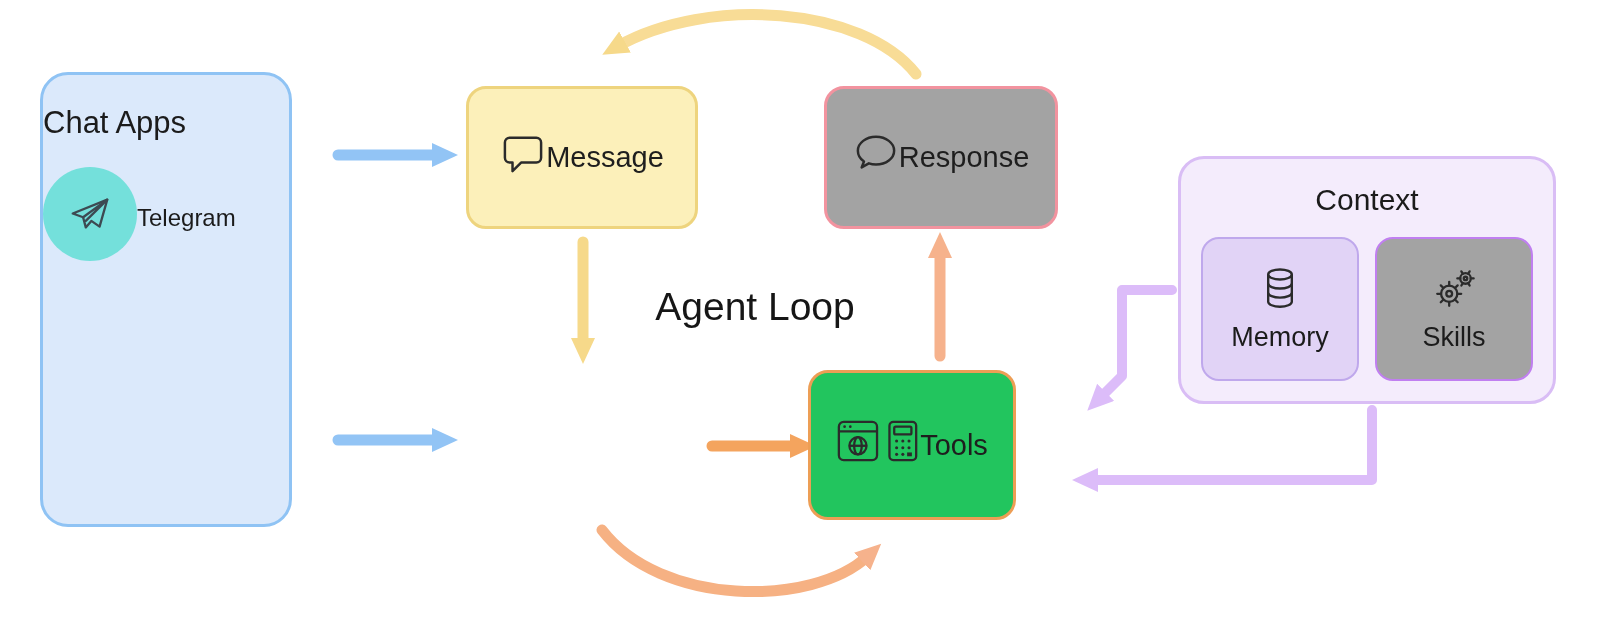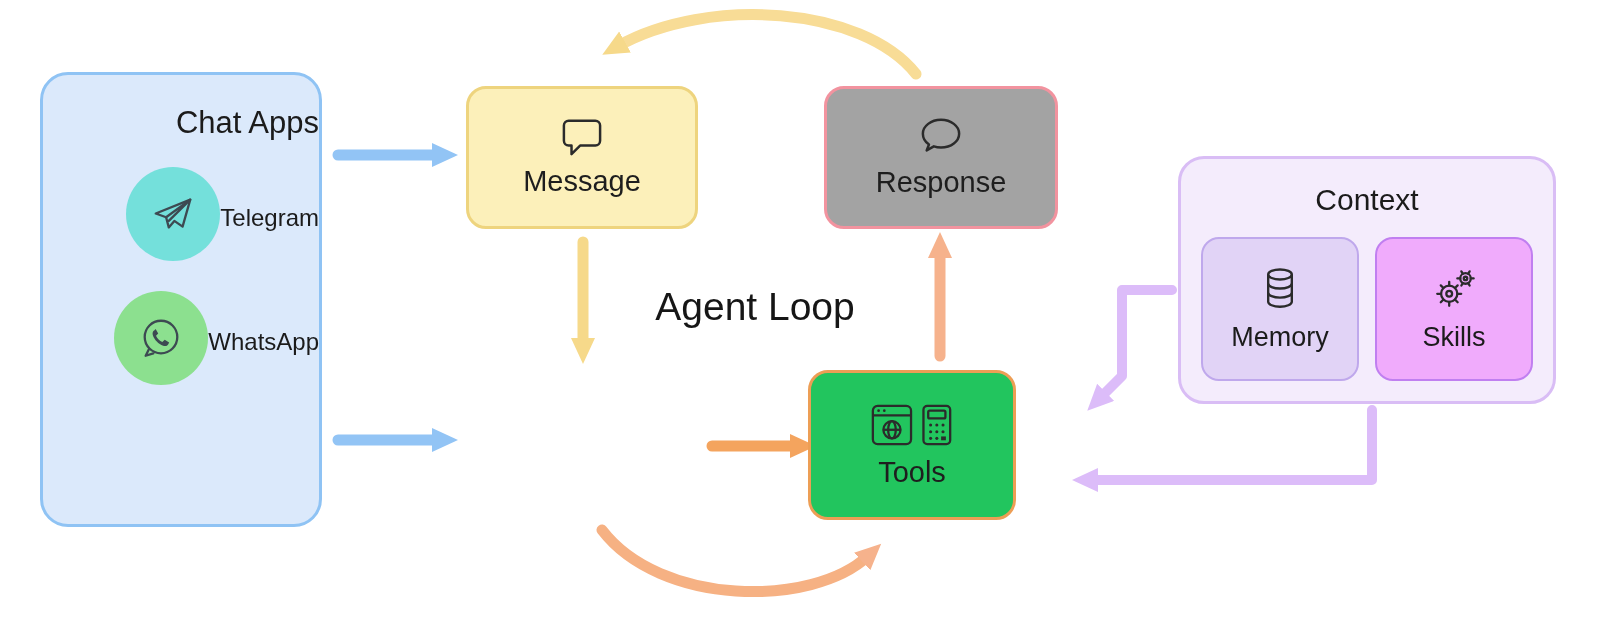--- a/index.html
+++ b/index.html
@@ -9,32 +9,32 @@
     background:#ffffff;
     font-family:"Liberation Sans", sans-serif;
     color:#1b1b1b;
     overflow:hidden;
   }
   .arrows{position:absolute;left:0;top:0;pointer-events:none;}
 
   
   .node{
     position:absolute;
-    display:flex;flex-direction:column;align-items:center;justify-content:center;
+    display:flex;align-items:center;justify-content:center;
     border-radius:20px;box-sizing:border-box;
   }
   .node .icon{display:flex;align-items:center;justify-content:center;margin-bottom:8px;}
   .node .label{font-size:29px;font-weight:400;color:#1e1e1e;}
 
   
   .chat-apps{
-    position:absolute;left:40px;top:72px;width:282px;height:455px;
+    position:absolute;left:40px;top:72px;width:252px;height:455px;
     background:#dbe9fb;border:3px solid #8fc3f4;border-radius:28px;
     box-sizing:border-box;
-    display:flex;flex-direction:column;align-items:flex-end;
+    display:flex;flex-direction:column;align-items:flex-start;
     padding-top:30px;
   }
   .chat-apps .panel-title{font-size:31px;font-weight:500;margin-bottom:26px;}
   .app{display:flex;align-items:center;margin-bottom:22px;}
   .app .bubble{
     width:94px;height:94px;border-radius:50%;
     display:flex;align-items:center;justify-content:center;margin-bottom:8px;
   }
   .bubble-telegram{background:#74e0db;}
   .bubble-whatsapp{background:#8ce08f;}
@@ -54,21 +54,21 @@
     display:flex;flex-direction:column;align-items:center;padding-top:24px;
   }
   .context .panel-title{font-size:30px;font-weight:500;margin-bottom:20px;}
   .context .sub-row{display:flex;gap:16px;}
   .sub-node{
     width:158px;height:144px;border-radius:18px;box-sizing:border-box;
     display:flex;flex-direction:column;align-items:center;justify-content:center;
   }
   .sub-node .label{font-size:27px;margin-top:6px;}
   .sub-memory{background:#e1d3f6;border:2.5px solid #bfa8ec;}
-  .sub-skills{background:#f0abfc;border:2.5px solid #c07ff0;}
+  .sub-skills{background:#a3a3a3;border:2.5px solid #c07ff0;}
 
   
   .agent-loop{
     position:absolute;left:630px;top:285px;width:250px;
     text-align:center;font-size:39px;font-weight:400;color:#161616;
   }
 </style>
 </head>
 <body>
 
@@ -122,32 +122,20 @@
         <svg viewBox="0 0 48 48" width="46" height="46">
           <g fill="none" stroke="#3d4a52" stroke-width="2.4" stroke-linejoin="round" stroke-linecap="round">
             <path d="M42 9 L6 23.5 l10.8 3.9 L19.6 38 l5.8 -6.8 8.6 6 z"></path>
             <path d="M16.8 27.4 L42 9 L19.6 31.2"></path>
           </g>
         </svg>
       </div>
       <div class="app-label">Telegram</div>
     </div>
 
-    <div class="app">
-      <div class="bubble bubble-whatsapp">
-        <svg viewBox="0 0 48 48" width="46" height="46">
-          <g fill="none" stroke="#3d4a52" stroke-width="2.4" stroke-linecap="round" stroke-linejoin="round">
-            <circle cx="24" cy="23" r="17"></circle>
-            <path d="M11.5 35.5 L8 42.5 L16 40"></path>
-            <path d="M17.2 15.8 c-1.8 .9 -2.4 3 -1.7 5.3 1.5 4.8 6 9.3 10.7 10.9 2.3 .8 4.4 .2 5.4 -1.6 l.9 -1.7 -4.6 -2.8 -2.5 2.4 c-2.7 -1.3 -5.4 -4 -6.6 -6.7 l2.3 -2.4 -2.7 -4.6 z" fill="#3d4a52" stroke="none"></path>
-          </g>
-        </svg>
-      </div>
-      <div class="app-label">WhatsApp</div>
-    </div>
   </div>
 
   <div class="node node-message">
     <div class="icon">
       <svg viewBox="0 0 48 42" width="46" height="40">
         <path d="M10 4 h28 a5 5 0 0 1 5 5 v16 a5 5 0 0 1 -5 5 H22 l-9 9 v-9 h-3 a5 5 0 0 1 -5 -5 V9 a5 5 0 0 1 5 -5 z" fill="none" stroke="#2b2b2b" stroke-width="2.6" stroke-linejoin="round"></path>
       </svg>
     </div>
     <div class="label">Message</div>
   </div>

